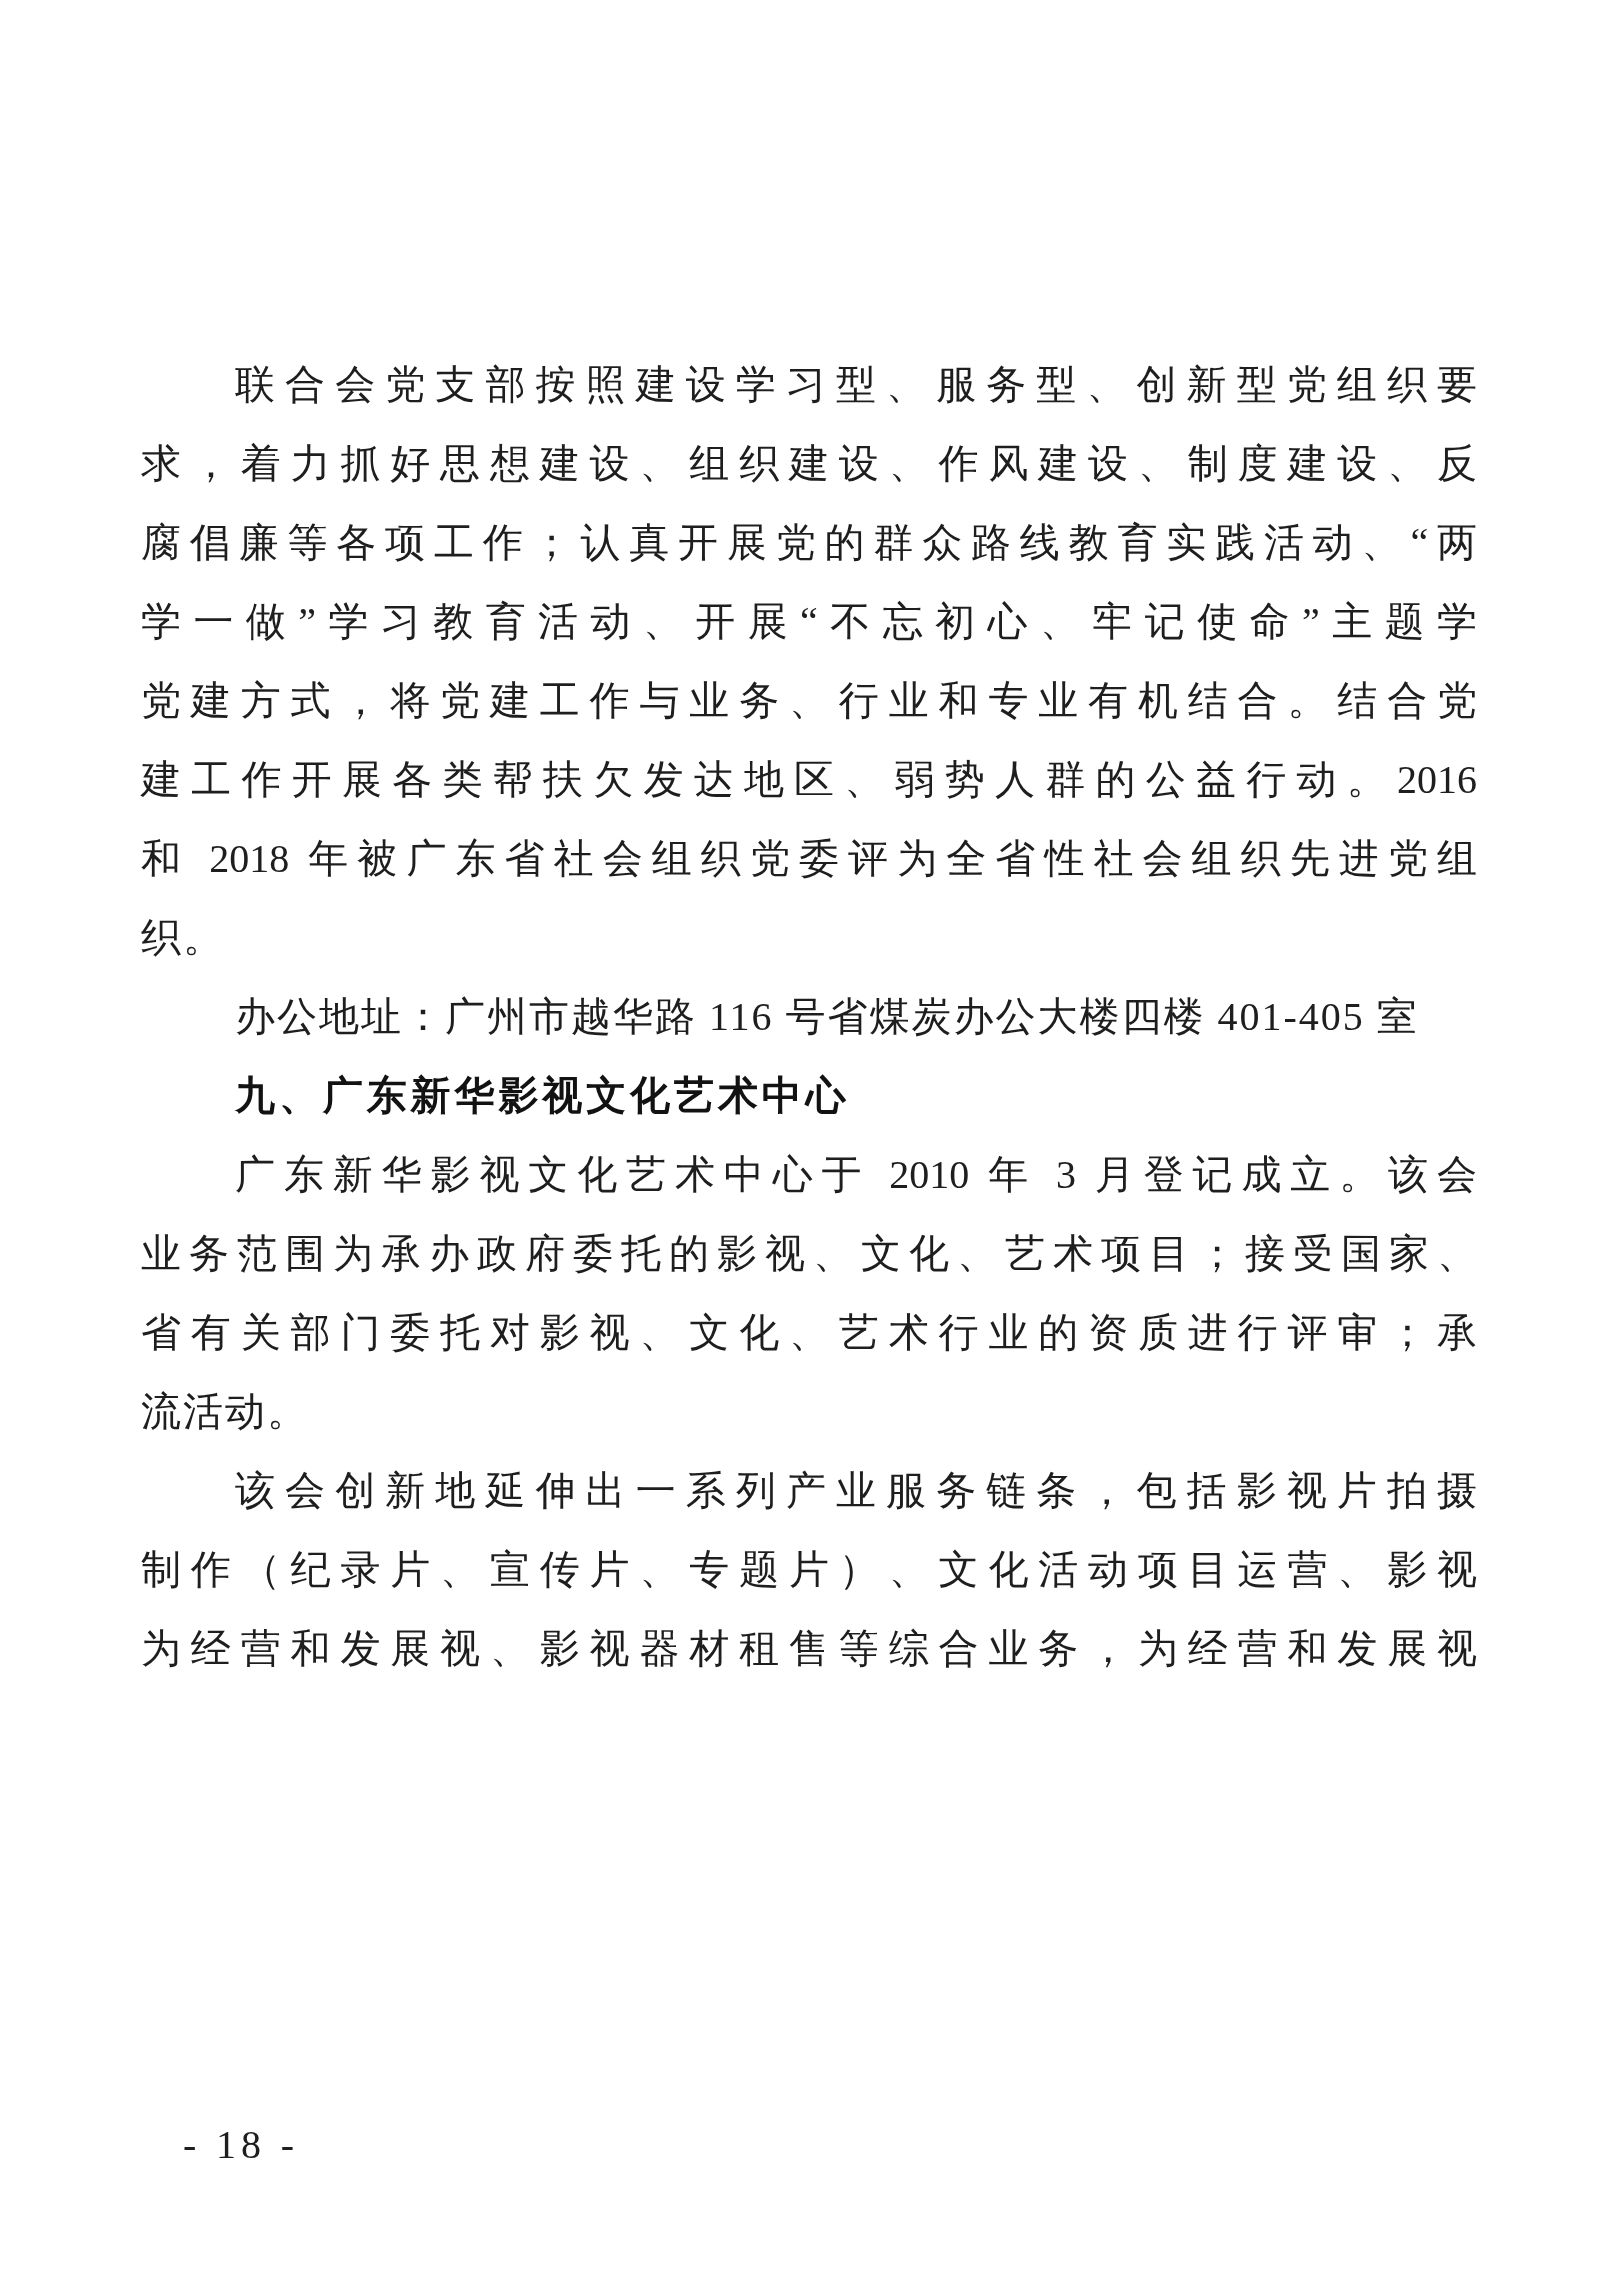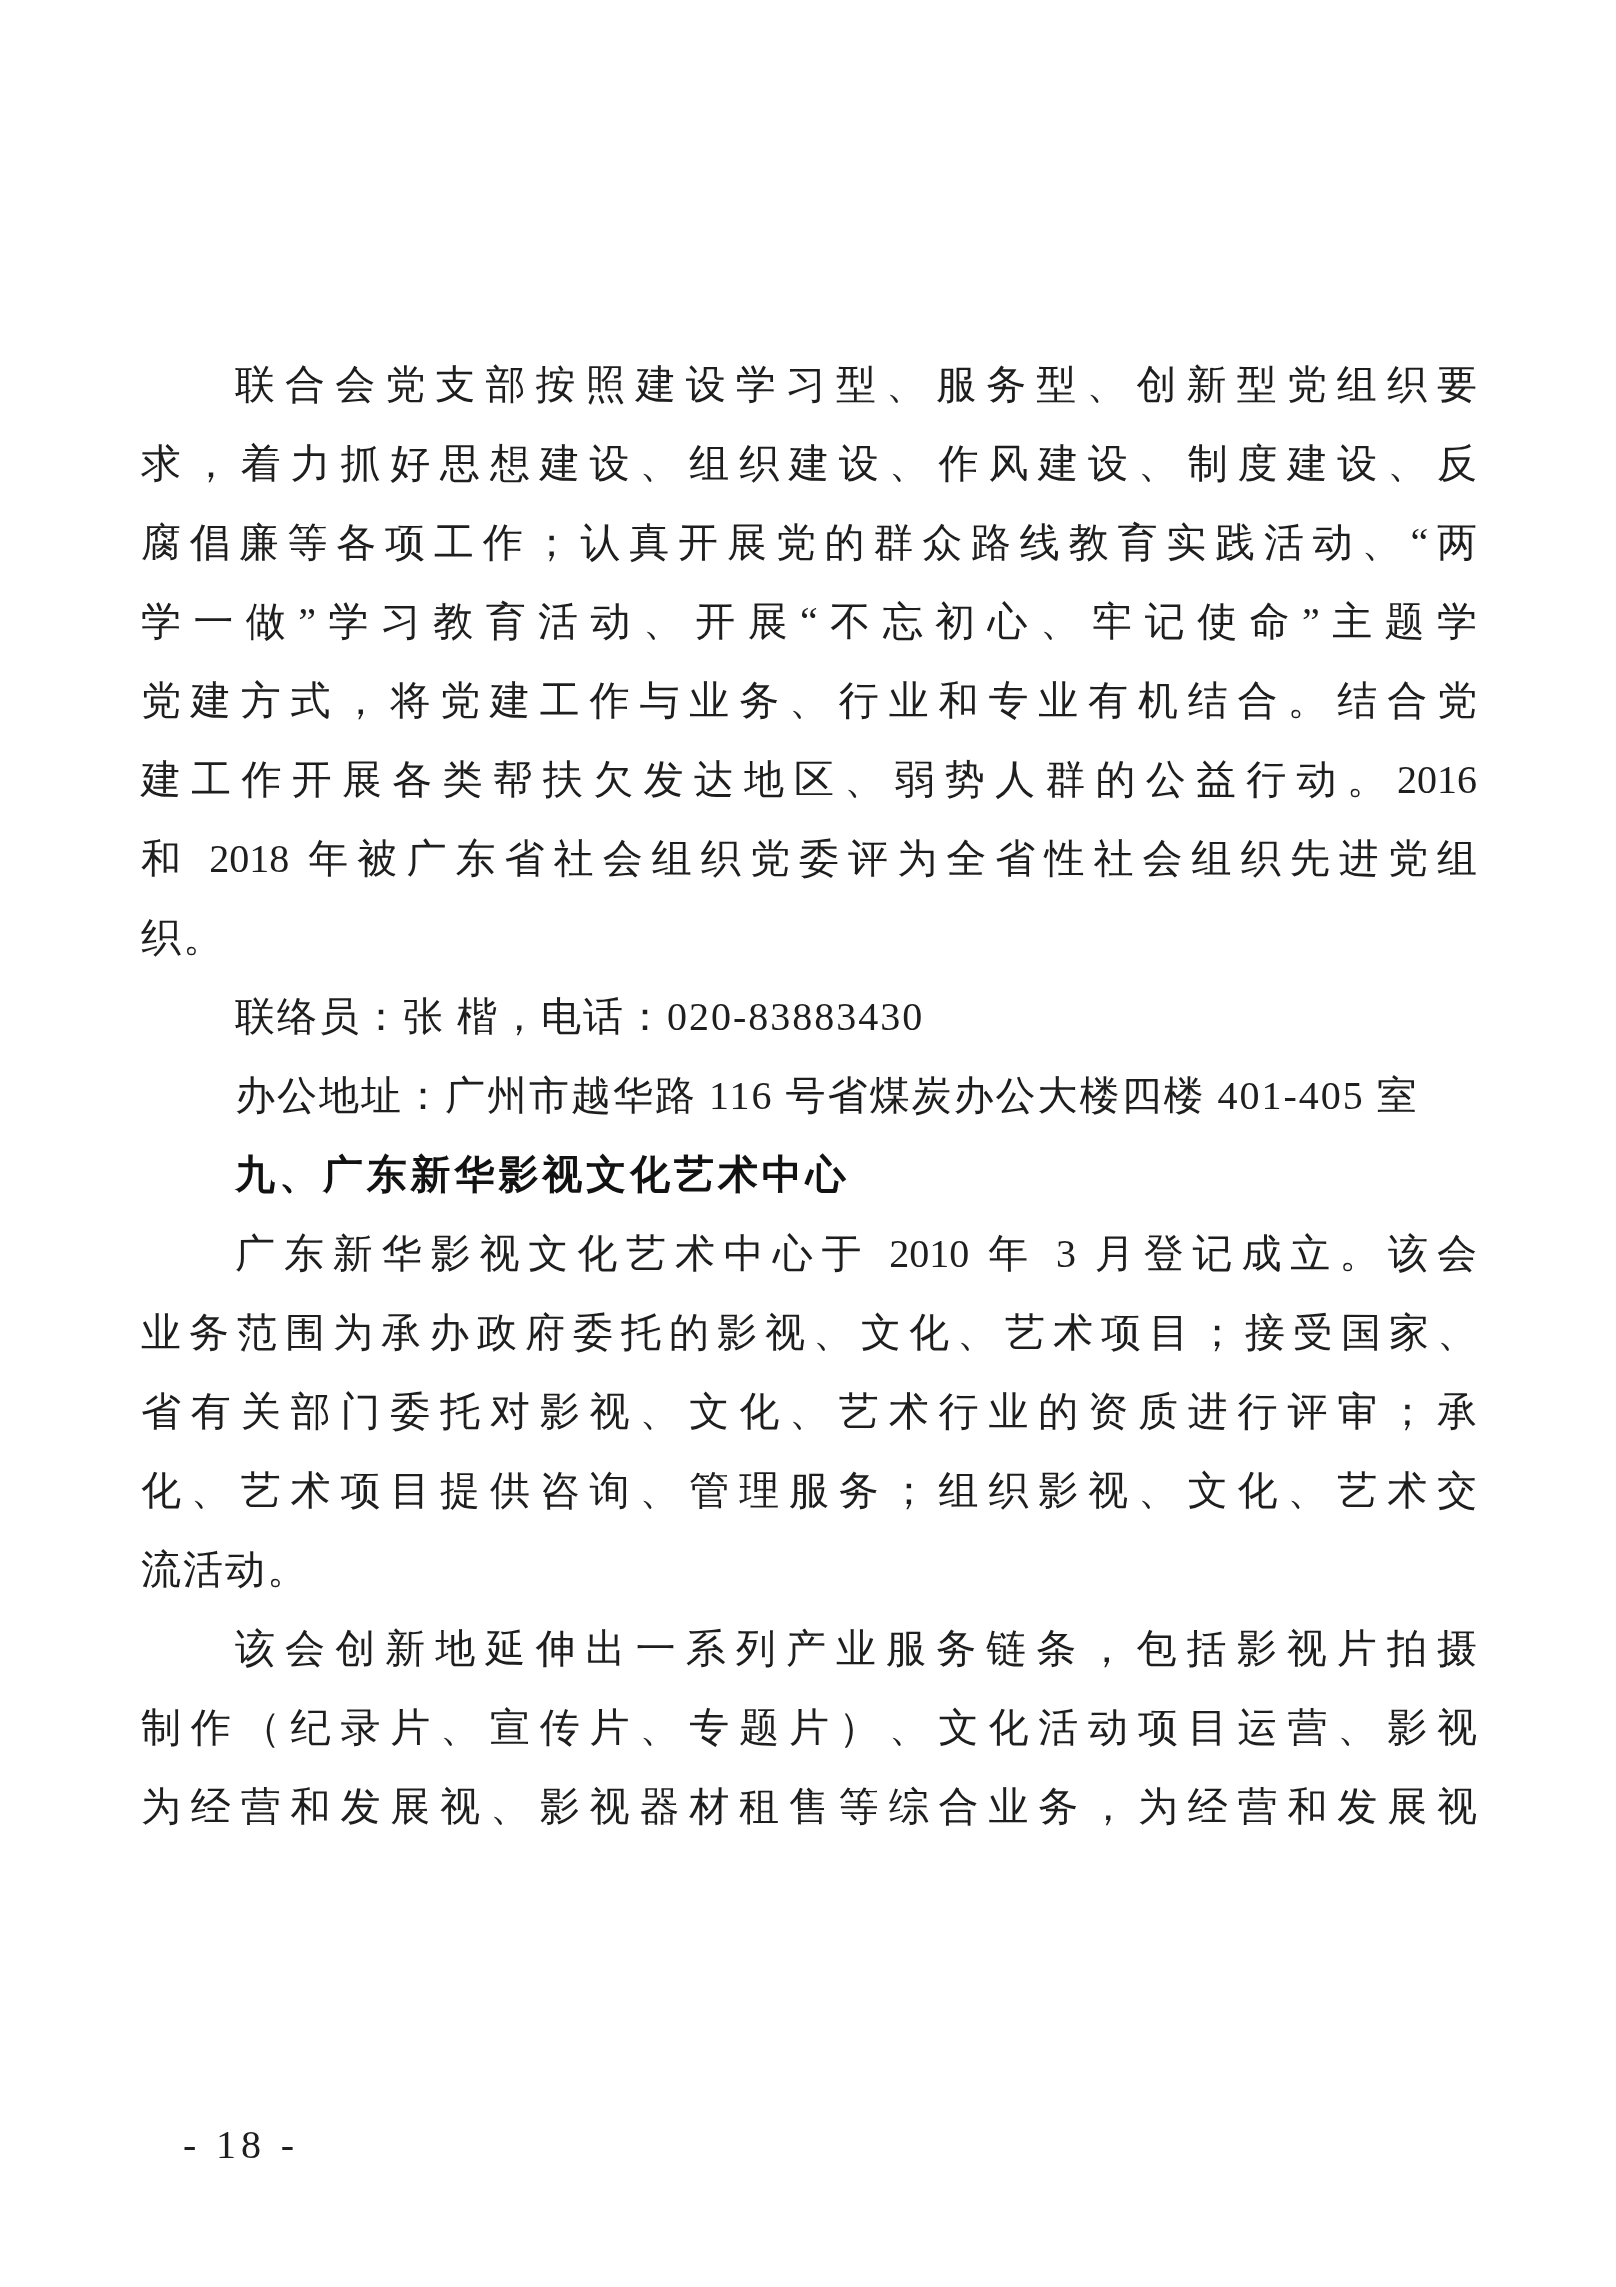--- a/index.html
+++ b/index.html
@@ -69,27 +69,25 @@
 <div class="page">
   <div class="text-block">
       <div class="line fill indent">联合会党支部按照建设学习型、服务型、创新型党组织要</div>
       <div class="line fill">求，着力抓好思想建设、组织建设、作风建设、制度建设、反</div>
       <div class="line fill">腐倡廉等各项工作；认真开展党的群众路线教育实践活动、“两</div>
       <div class="line fill">学一做”学习教育活动、开展“不忘初心、牢记使命”主题学</div>
       <div class="line fill">党建方式，将党建工作与业务、行业和专业有机结合。结合党</div>
       <div class="line fill">建工作开展各类帮扶欠发达地区、弱势人群的公益行动。2016</div>
       <div class="line fill">和 2018 年被广东省社会组织党委评为全省性社会组织先进党组</div>
       <div class="line">织。</div>
-      <div class="line indent">联络员：张 楷，电话：020-83883430</div>
       <div class="line indent">办公地址：广州市越华路 116 号省煤炭办公大楼四楼 401-405 室</div>
       <div class="line indent bold">九、广东新华影视文化艺术中心</div>
       <div class="line fill indent">广东新华影视文化艺术中心于 2010 年 3 月登记成立。该会</div>
       <div class="line fill">业务范围为承办政府委托的影视、文化、艺术项目；接受国家、</div>
       <div class="line fill">省有关部门委托对影视、文化、艺术行业的资质进行评审；承</div>
-      <div class="line fill">化、艺术项目提供咨询、管理服务；组织影视、文化、艺术交</div>
       <div class="line">流活动。</div>
       <div class="line fill indent">该会创新地延伸出一系列产业服务链条，包括影视片拍摄</div>
       <div class="line fill">制作（纪录片、宣传片、专题片）、文化活动项目运营、影视</div>
       <div class="line fill">为经营和发展视、影视器材租售等综合业务，为经营和发展视</div>
     </div>
   <div class="page-number">- 18 -</div>
   <div class="scan-artifact"></div>
 </div>
 
 

